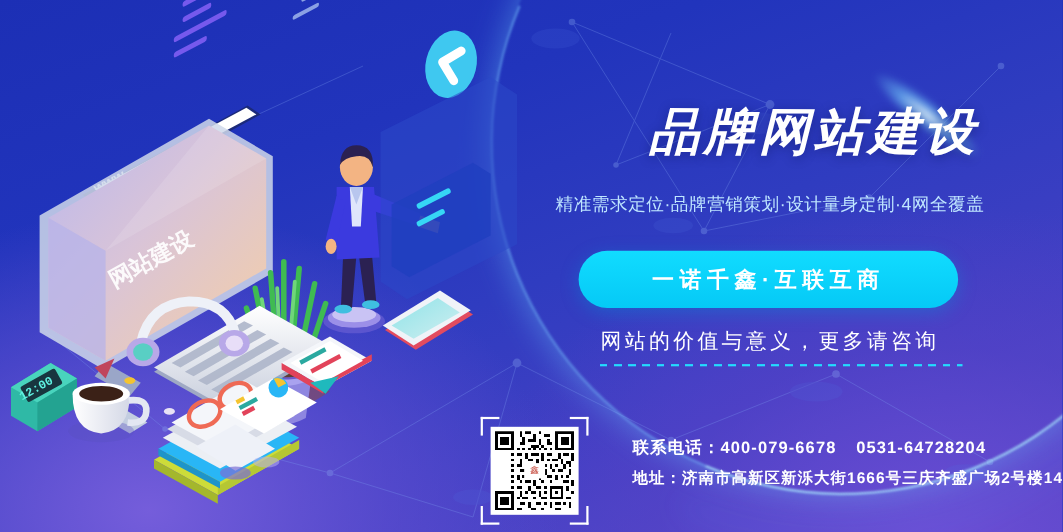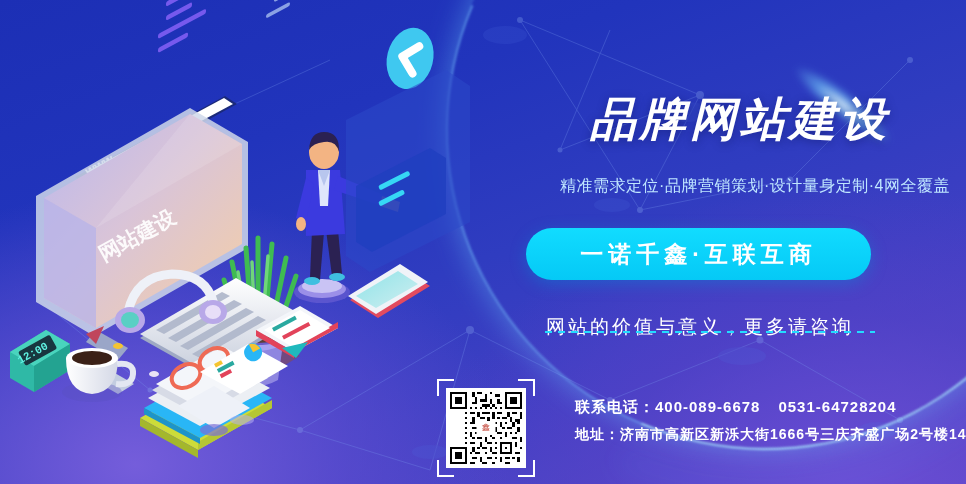--- a/index.html
+++ b/index.html
@@ -70,49 +70,48 @@
     font-weight:bold;
     letter-spacing:4px;
     line-height:1;
     text-shadow:0 2px 10px rgba(10,20,90,.45);
     font-style:italic;
   }
 
   .subline {
     position:absolute; left:10px; top:176px;
     width:500px;
-    text-align:right;
+    text-align:center;
     color:#bfe6ff;
     font-size:16px;
     letter-spacing:.5px;
     white-space:nowrap;
   }
 
   .pill {
     position:absolute; left:86px; top:228px;
     width:345px; height:52px;
     border-radius:26px;
     background:linear-gradient(180deg,#11dcff 0%, #05c9f6 100%);
     display:flex; align-items:center; justify-content:center;
     color:#ffffff;
-    font-size:23px;
+    font-size:20px;
     font-weight:bold;
     letter-spacing:5px;
     box-shadow:0 4px 16px rgba(0,150,220,.35);
   }
 
   .tagline {
     position:absolute; left:60px; top:297px;
     width:400px;
     text-align:center;
     color:#ffffff;
     font-size:19px;
     letter-spacing:3px;
     white-space:nowrap;
-    margin-top:17px;
   }
 
   .dash-rule {
     position:absolute; left:105px; top:331px;
     width:330px; height:2px;
     background:repeating-linear-gradient(to right,#23dcff 0px,#23dcff 7px,rgba(0,0,0,0) 7px,rgba(0,0,0,0) 13px);
   }
 
   
   .contact {
@@ -555,20 +554,20 @@
         </g>
       </svg>
       <div class="qr-logo">
         <span>鑫</span>
       </div>
     </div>
   </div>
 
   <div class="contact">
     <div class="line phone-line">
-      <span>联系电话：</span><span>400-089-6678</span><span class="gap"></span><span>0531-64728204</span>
+      <span>联系电话：</span><span>400-079-6678</span><span class="gap"></span><span>0531-64728204</span>
     </div>
     <div class="line addr-line">
       <span>地址：</span><span>济南市高新区新泺大街1666号三庆齐盛广场2号楼1408</span>
     </div>
   </div>
 
 </div>
 
 </body></html>

